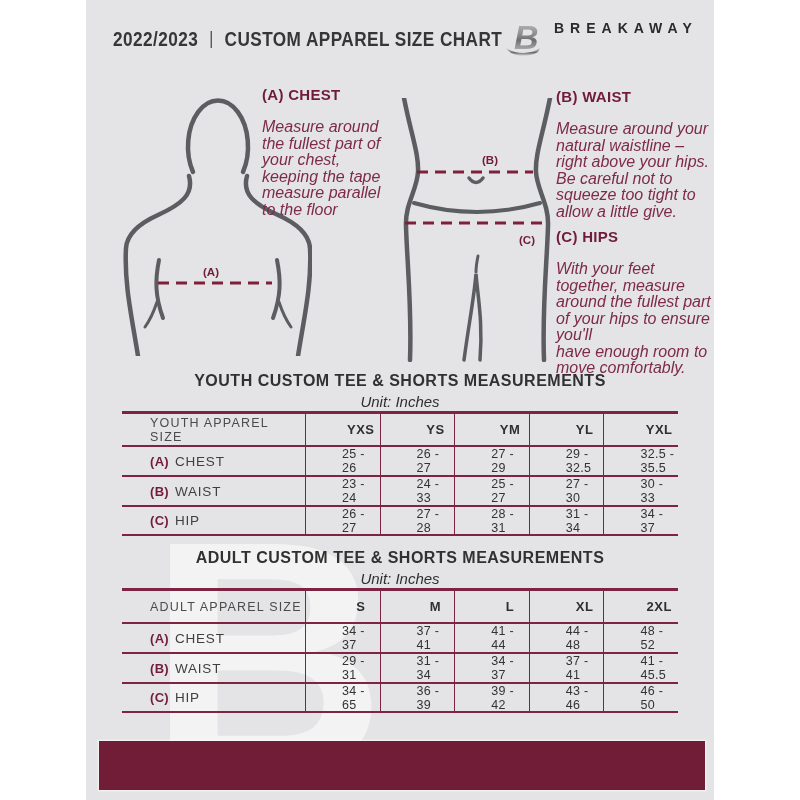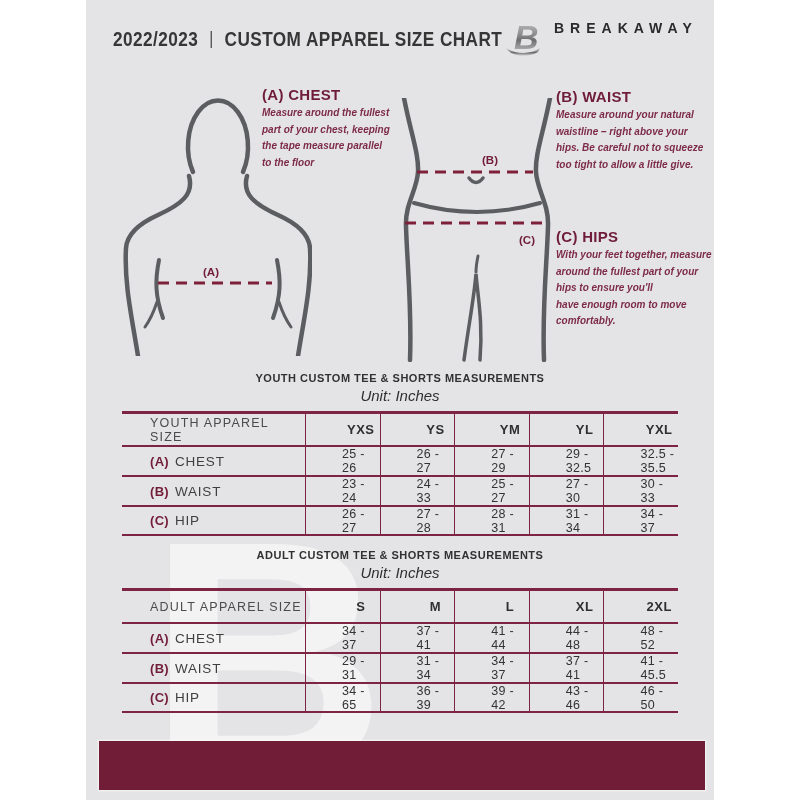--- a/index.html
+++ b/index.html
@@ -24,32 +24,32 @@
     transform:scaleX(.86);transform-origin:0 50%;white-space:nowrap;}
   .season,.doc-title{font-size:20px;font-weight:700;color:#363636;letter-spacing:.5px;}
   .pipe{font-size:18px;font-weight:400;color:#4a4a4a;padding:0 13px;position:relative;top:-1px;}
   .brand-logo{position:absolute;left:417px;top:18px;}
   .brand-name{position:absolute;left:468px;top:20px;font-size:14px;font-weight:700;
     letter-spacing:6px;color:#2b2b2b;}
 
   
   .guide{position:absolute;}
   .guide h3{font-size:15px;font-weight:700;color:#6f1c38;letter-spacing:.3px;}
-  .guide p{margin-top:2px;font-size:10px;line-height:16.5px;font-style:italic;color:var(--bodytext);font-weight:bold;}
+  .guide p{margin-top:16px;font-size:16px;line-height:16.5px;font-style:italic;color:var(--bodytext);}
   .guide-a{left:176px;top:86px;width:132px;}
   .guide-b{left:470px;top:88px;width:156px;}
   .guide-c{left:470px;top:228px;width:156px;}
   .pre{white-space:pre-line;}
   .fig{position:absolute;}
   .fig-chest{left:36px;top:88px;}
   .fig-hips{left:310px;top:98px;}
 
   
   .section-head{position:absolute;left:36px;width:556px;text-align:center;}
-  .section-head .t{font-size:11px;font-weight:700;color:#313131;letter-spacing:.5px;}
+  .section-head .t{font-size:16px;font-weight:700;color:#313131;letter-spacing:.5px;}
   .section-head .u{margin-top:3px;font-size:15px;font-style:italic;color:#2f2f2f;}
   .youth-head{top:372px;}
   .adult-head{top:549px;}
   .size-table{position:absolute;left:36px;width:556px;display:grid;
     grid-template-columns:183px repeat(5,1fr);
     grid-template-rows:31px 30px 30px 29px;
     border-top:3px solid var(--line);border-bottom:2px solid var(--line);}
   .youth-table{top:411px;}
   .adult-table{top:588px;}
   .cell{display:flex;align-items:center;justify-content:center;border-top:2px solid var(--line);

